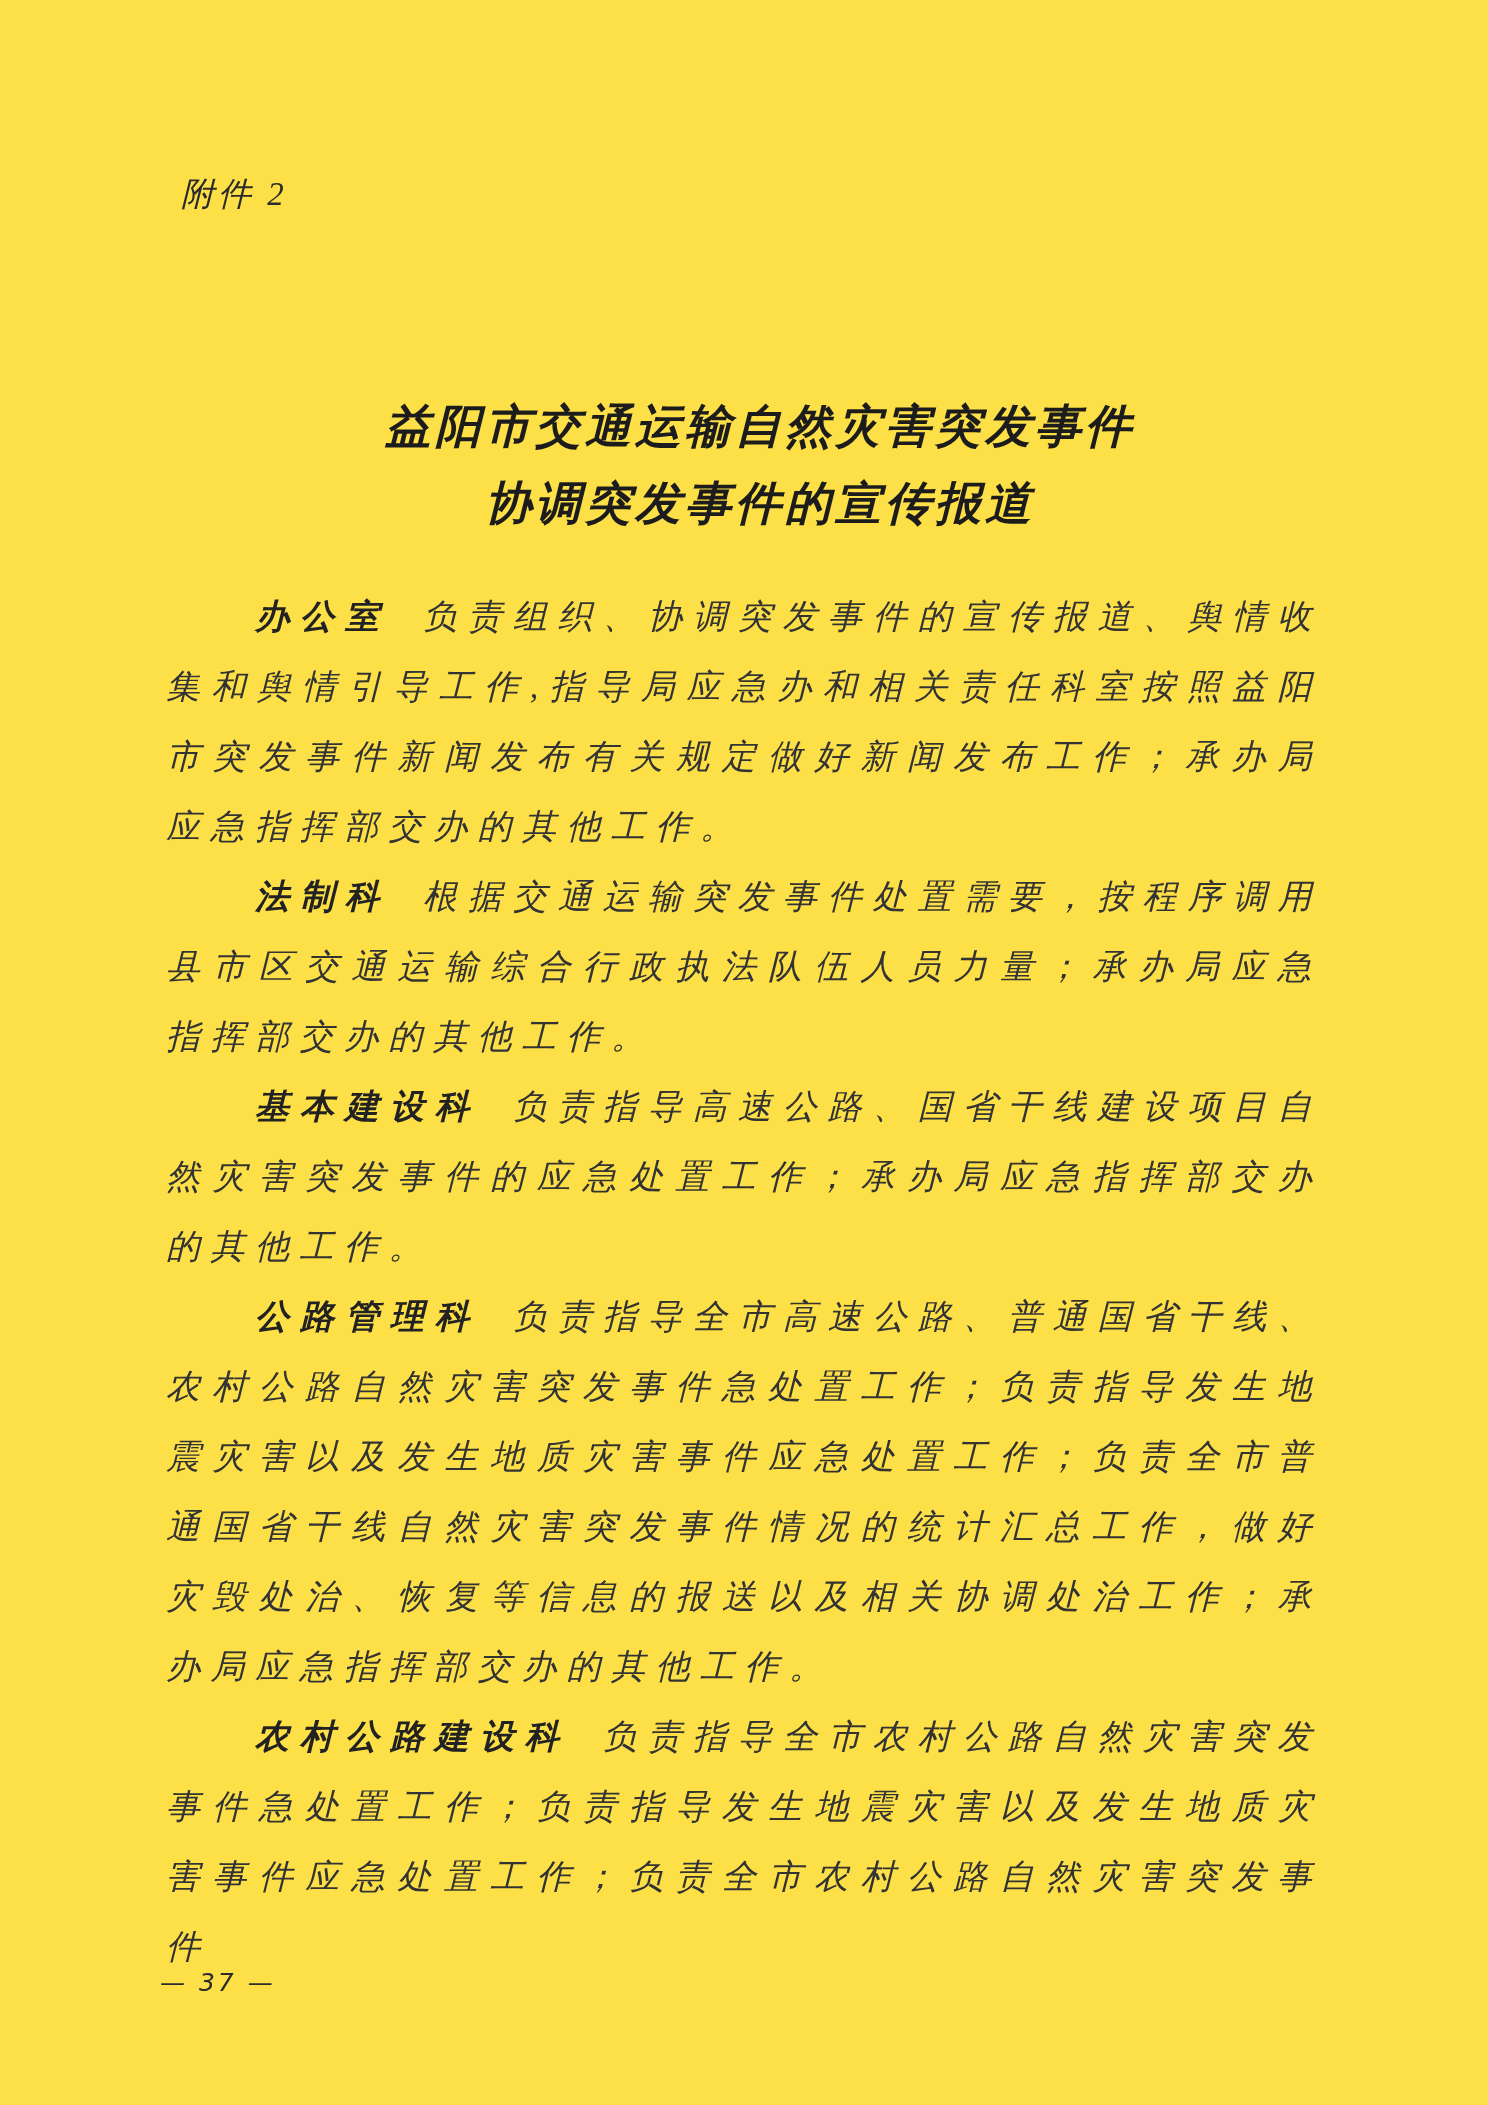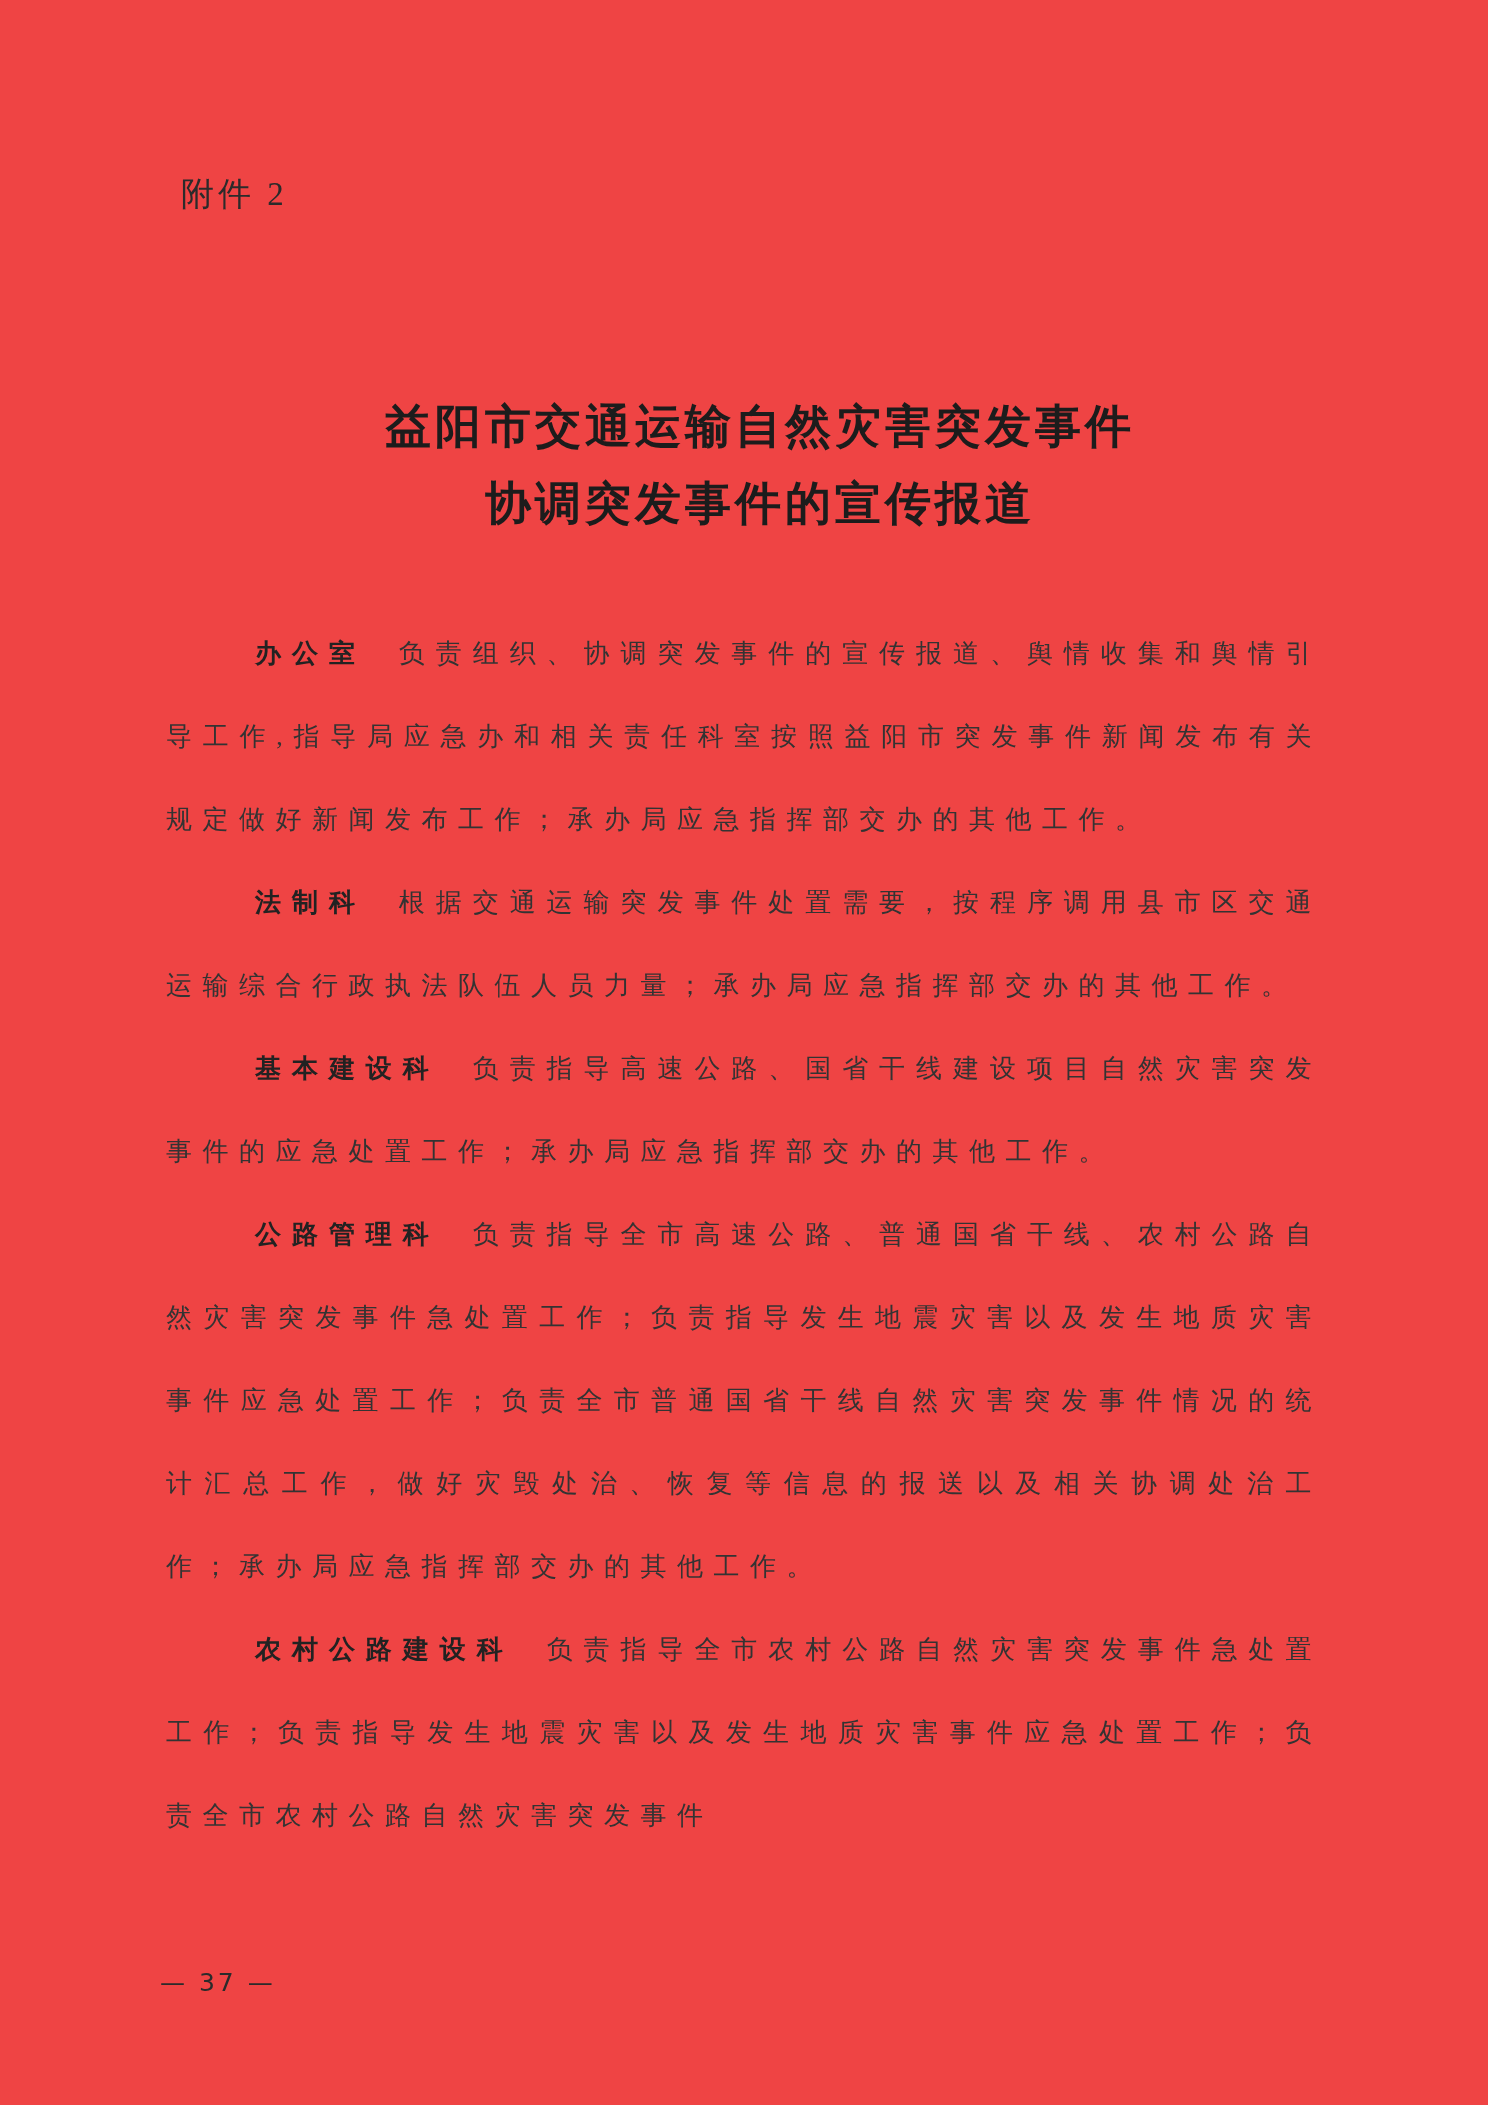--- a/index.html
+++ b/index.html
@@ -5,24 +5,25 @@
   html, body {
     margin: 0;
     padding: 0;
     background: #e8e8e8;
   }
   .page {
     position: relative;
     width: 1488px;
     height: 2105px;
     margin: 0 auto;
-    background: #ef4444;
+    background: #fde047;
     color: #2b2b2b;
     font-family: "Liberation Serif", "DejaVu Serif", serif;
     overflow: hidden;
+    font-style: italic;
   }
   .attachment {
     position: absolute;
     top: 172px;
     left: 181px;
     font-size: 33px;
     letter-spacing: 4px;
     color: #2b2b2b;
   }
   .title {
@@ -36,25 +37,25 @@
     font-weight: bold;
     line-height: 77px;
     letter-spacing: 4px;
     color: #1c1c1c;
   }
   .title .title-line {
     display: block;
   }
   .doc-body {
     position: absolute;
-    top: 612px;
+    top: 582px;
     left: 166px;
     width: 1156px;
-    font-size: 26px;
-    line-height: 83px;
+    font-size: 34px;
+    line-height: 70px;
     letter-spacing: 10.5px;
     text-align: justify;
     text-justify: inter-character;
     color: #333;
   }
   .para {
     margin: 0;
     text-indent: 89px;
   }
   .dept {

